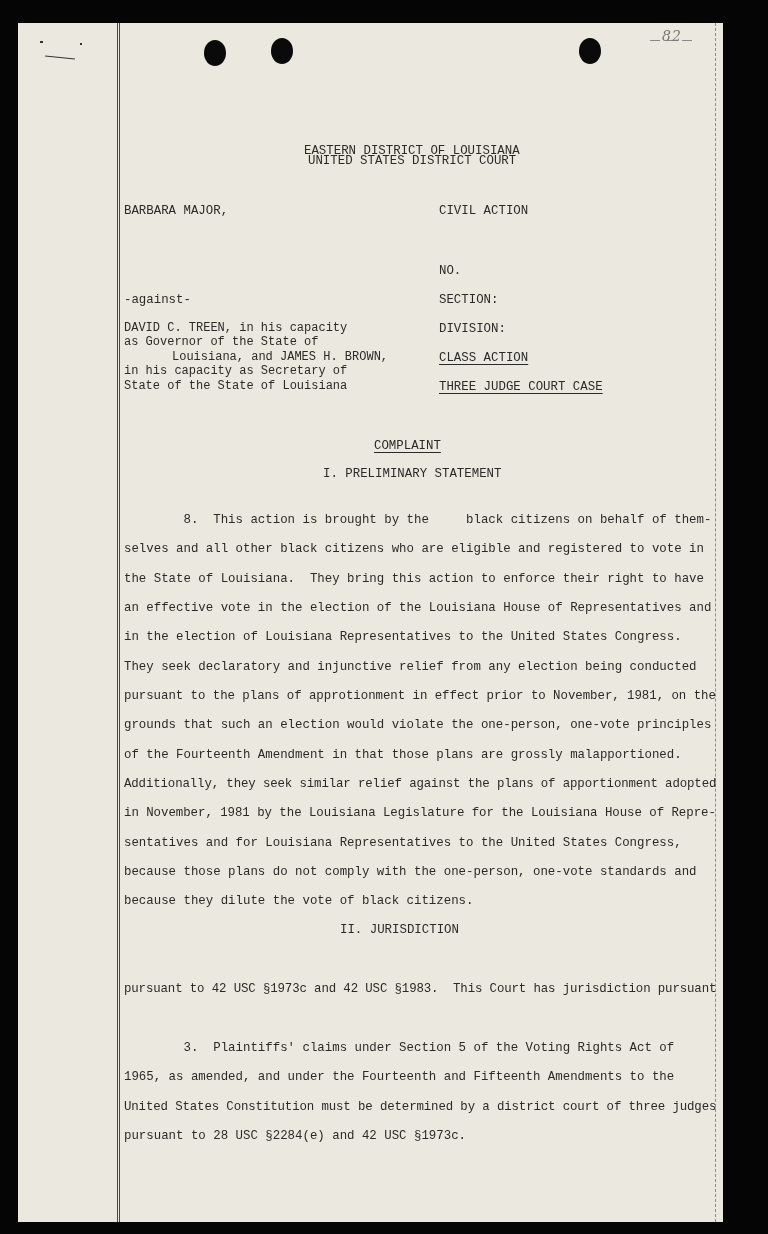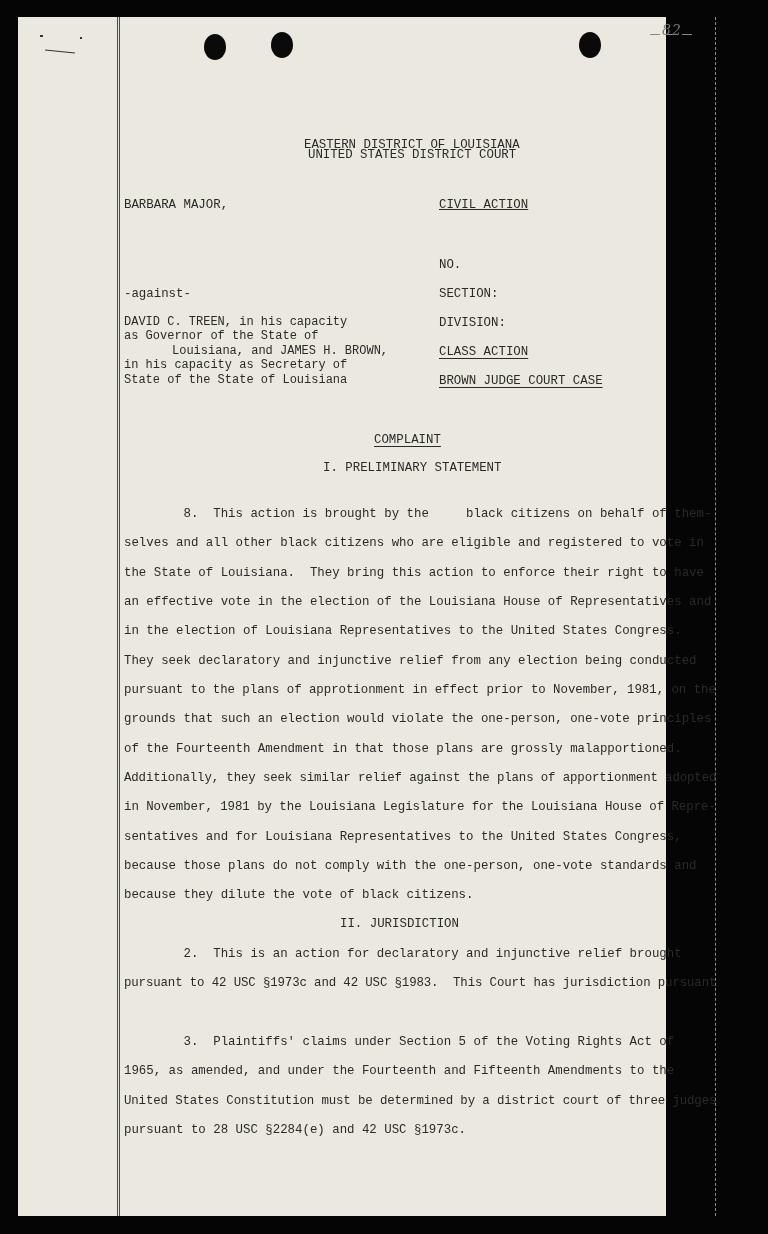--- a/index.html
+++ b/index.html
@@ -3,21 +3,21 @@
   <meta charset="utf-8">
   <style>
     html, body { margin: 0; padding: 0; }
     body {
       width: 768px; height: 1234px; background: #050505;
       position: relative; overflow: hidden;
       font-family: "Liberation Mono", "DejaVu Sans Mono", monospace;
       color: #2a2a28;
     }
     .page {
-      position: absolute; left: 18px; top: 17px; width: 648px; height: 1199px;
+      position: absolute; left: 18px; top: 23px; width: 705px; height: 1199px;
       background: #ebe8df;
     }
     .margin-line {
       position: absolute; left: 99px; top: 0; width: 3px; height: 1199px;
       border-left: 1px solid #4a4a48; border-right: 1px solid #4a4a48;
       box-sizing: border-box;
     }
     .right-margin {
       position: absolute; left: 697px; top: 0; width: 0; height: 1199px;
       border-left: 1px dashed #8a8a86;
@@ -60,26 +60,26 @@
   <div class="t" style="left:286px; top:121px;text-align:right;">EASTERN DISTRICT OF LOUISIANA</div>
 
   <div class="t" style="left:106px; top:181px;">BARBARA MAJOR,</div>
   <div class="t" style="left:106px; top:270px;">-against-</div>
   <div class="t caption" style="left:106px; top:299px;">DAVID C. TREEN, in his capacity</div>
   <div class="t caption" style="left:106px; top:313px;">as Governor of the State of</div>
   <div class="t caption" style="left:106px; top:328px;margin-left:48px;">Louisiana, and JAMES H. BROWN,</div>
   <div class="t caption" style="left:106px; top:342px;">in his capacity as Secretary of</div>
   <div class="t caption" style="left:106px; top:357px;">State of the State of Louisiana</div>
 
-  <div class="t" style="left:421px; top:181px;text-decoration:underline;">CIVIL ACTION</div>
+  <div class="t" style="left:421px; top:181px;">CIVIL ACTION</div>
   <div class="t" style="left:421px; top:241px;">NO.</div>
   <div class="t" style="left:421px; top:270px;">SECTION:</div>
   <div class="t" style="left:421px; top:299px;">DIVISION:</div>
   <div class="t u" style="left:421px; top:328px;">CLASS ACTION</div>
-  <div class="t u" style="left:421px; top:357px;">BROWN JUDGE COURT CASE</div>
+  <div class="t u" style="left:421px; top:357px;">THREE JUDGE COURT CASE</div>
 
   <div class="t u" style="left:356px; top:416px;">COMPLAINT</div>
   <div class="t" style="left:305px; top:444px;">I. PRELIMINARY STATEMENT</div>
 
   <div class="t" style="left:106px; top:490px;">        8.  This action is brought by the     black citizens on behalf of them-</div>
   <div class="t" style="left:106px; top:519px;">selves and all other black citizens who are eligible and registered to vote in</div>
   <div class="t" style="left:106px; top:549px;">the State of Louisiana.  They bring this action to enforce their right to have</div>
   <div class="t" style="left:106px; top:578px;">an effective vote in the election of the Louisiana House of Representatives and</div>
   <div class="t" style="left:106px; top:607px;">in the election of Louisiana Representatives to the United States Congress.</div>
   <div class="t" style="left:106px; top:637px;">They seek declaratory and injunctive relief from any election being conducted</div>
@@ -87,19 +87,18 @@
   <div class="t" style="left:106px; top:695px;">grounds that such an election would violate the one-person, one-vote principles</div>
   <div class="t" style="left: 106px; top: 754px; letter-spacing: -0.123457px;">Additionally, they seek similar relief against the plans of apportionment adopted</div>
   <div class="t" style="left:106px; top:725px;">of the Fourteenth Amendment in that those plans are grossly malapportioned.</div>
   <div class="t" style="left: 106px; top: 783px; letter-spacing: -0.0375px;">in November, 1981 by the Louisiana Legislature for the Louisiana House of Repre-</div>
   <div class="t" style="left:106px; top:813px;">sentatives and for Louisiana Representatives to the United States Congress,</div>
   <div class="t" style="left:106px; top:842px;">because those plans do not comply with the one-person, one-vote standards and</div>
   <div class="t" style="left:106px; top:871px;">because they dilute the vote of black citizens.</div>
 
   <div class="t" style="left:322px; top:900px;">II. JURISDICTION</div>
 
-  <div class="t" style="left:106px; top:930px;">        2.  This is an action for declaratory and injunctive relief brought</div>
   <div class="t" style="left: 106px; top: 959px; letter-spacing: -0.123457px;">pursuant to 42 USC §1973c and 42 USC §1983.  This Court has jurisdiction pursuant</div>
   <div class="t" style="left:106px; top:1018px;">        3.  Plaintiffs' claims under Section 5 of the Voting Rights Act of</div>
   <div class="t" style="left:106px; top:1047px;">1965, as amended, and under the Fourteenth and Fifteenth Amendments to the</div>
   <div class="t" style="left: 106px; top: 1077px; letter-spacing: -0.123457px;">United States Constitution must be determined by a district court of three judges</div>
   <div class="t" style="left:106px; top:1106px;">pursuant to 28 USC §2284(e) and 42 USC §1973c.</div>
 </div>
 
 </body></html>

